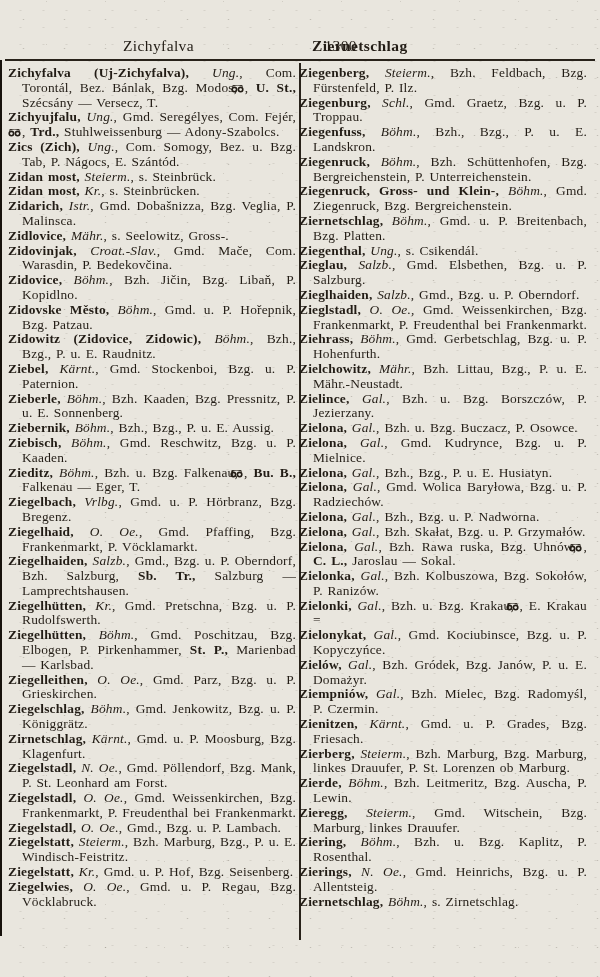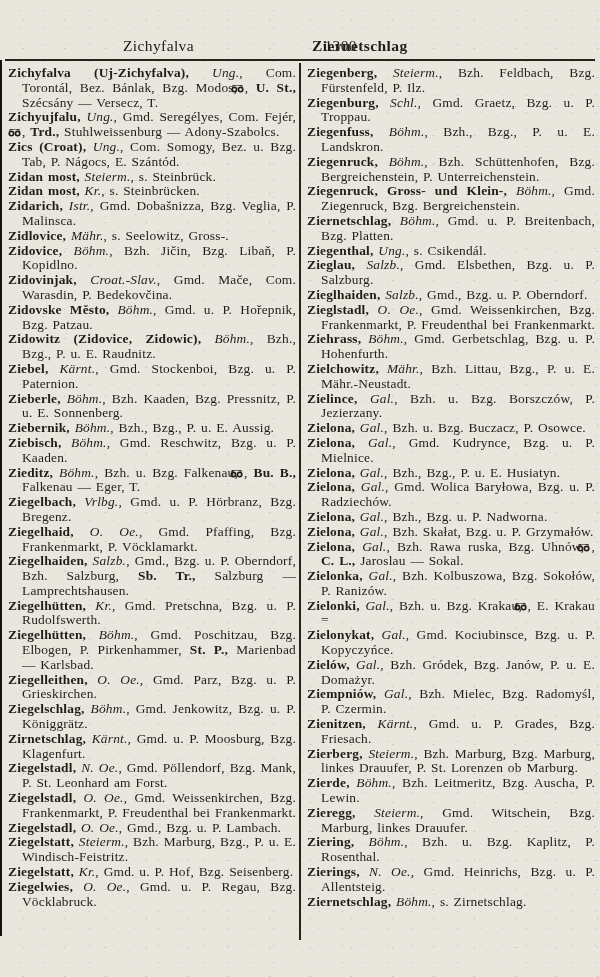--- a/index.html
+++ b/index.html
@@ -25,21 +25,21 @@
   .rh-right  { position:absolute; left:305px; width:287px; text-align:left;font-weight:bold; }
   .header-rule  { position:absolute; top:59px; left:5px; width:590px; height:2px; background:#28221a; }
   .col-divider  { position:absolute; top:63px; left:299px; width:2px; height:877px; background:#28221a; }
   .scan-edge    { position:absolute; top:60px; left:0; width:2px; height:876px; background:#17120c; }
   .column {
     position:absolute; top:66px; width:288px;
     font-size:13.4px; line-height:14.8px;
     text-align:justify; letter-spacing:.2px; word-spacing:1.2px;
   }
   #col-left  { left:8px; }
-  #col-right { left:307px; }
+  #col-right { left:299px; }
   .entry { margin:0; padding-left:14px; text-indent:-14px; }
   .b { font-weight:bold; }
   .i { font-style:italic; }
   .posthorn { display:inline-block; white-space:nowrap; }
   .posthorn svg { display:inline-block; vertical-align:-1px; }
 </style>
 </head>
 <body>
 
 <div class="running-head">
@@ -56,27 +56,27 @@
     <p class="entry"><span class="b">Zichyfalva (Uj-Zichyfalva),</span><span class="i"> Ung.</span><span class="r">, Com. Torontál, Bez. Bánlak, Bzg. Modos, </span><span class="posthorn"><svg width="13" height="8" viewBox="0 0 13 8" aria-hidden="true">
           <path d="M1.2 1.4 C4 -0.6 9 -0.6 11.8 1.4" fill="none" stroke="currentColor" stroke-width="1.1"></path>
           <circle cx="3.4" cy="4.6" r="2.2" fill="none" stroke="currentColor" stroke-width="1.6"></circle>
           <circle cx="9.6" cy="4.6" r="2.2" fill="none" stroke="currentColor" stroke-width="1.6"></circle>
         </svg></span><span class="r">, </span><span class="b">U. St.,</span><span class="r"> Szécsány — Versecz, T.</span></p>
     <p class="entry"><span class="b">Zichyujfalu,</span><span class="i"> Ung.</span><span class="r">, Gmd. Seregélyes, Com. Fejér, </span><span class="posthorn"><svg width="13" height="8" viewBox="0 0 13 8" aria-hidden="true">
           <path d="M1.2 1.4 C4 -0.6 9 -0.6 11.8 1.4" fill="none" stroke="currentColor" stroke-width="1.1"></path>
           <circle cx="3.4" cy="4.6" r="2.2" fill="none" stroke="currentColor" stroke-width="1.6"></circle>
           <circle cx="9.6" cy="4.6" r="2.2" fill="none" stroke="currentColor" stroke-width="1.6"></circle>
         </svg></span><span class="r">, </span><span class="b">Trd.,</span><span class="r"> Stuhlweissenburg — Adony-Szabolcs.</span></p>
-    <p class="entry"><span class="b">Zics (Croat),</span><span class="i"> Ung.</span><span class="r">, Com. Somogy, Bez. u. Bzg. Tab, P. Nágocs, E. Szántód.</span></p>
+    <p class="entry"><span class="b">Zics (Zich),</span><span class="i"> Ung.</span><span class="r">, Com. Somogy, Bez. u. Bzg. Tab, P. Nágocs, E. Szántód.</span></p>
     <p class="entry"><span class="b">Zidan most,</span><span class="i"> Steierm.</span><span class="r">, s. Steinbrück.</span></p>
     <p class="entry"><span class="b">Zidan most,</span><span class="i"> Kr.</span><span class="r">, s. Steinbrücken.</span></p>
     <p class="entry"><span class="b">Zidarich,</span><span class="i"> Istr.</span><span class="r">, Gmd. Dobašnizza, Bzg. Veglia, P. Malinsca.</span></p>
     <p class="entry"><span class="b">Zidlovice,</span><span class="i"> Mähr.</span><span class="r">, s. Seelowitz, Gross-.</span></p>
+    <p class="entry"><span class="b">Zidovinjak,</span><span class="i"> Croat.-Slav.</span><span class="r">, Gmd. Mače, Com. Warasdin, P. Bedekovčina.</span></p>
     <p class="entry"><span class="b">Zidovice,</span><span class="i"> Böhm.</span><span class="r">, Bzh. Jičin, Bzg. Libaň, P. Kopidlno.</span></p>
-    <p class="entry"><span class="b">Zidovinjak,</span><span class="i"> Croat.-Slav.</span><span class="r">, Gmd. Mače, Com. Warasdin, P. Bedekovčina.</span></p>
     <p class="entry"><span class="b">Zidovske Město,</span><span class="i"> Böhm.</span><span class="r">, Gmd. u. P. Hořepnik, Bzg. Patzau.</span></p>
     <p class="entry"><span class="b">Zidowitz (Zidovice, Zidowic),</span><span class="i"> Böhm.</span><span class="r">, Bzh., Bzg., P. u. E. Raudnitz.</span></p>
     <p class="entry"><span class="b">Ziebel,</span><span class="i"> Kärnt.</span><span class="r">, Gmd. Stockenboi, Bzg. u. P. Paternion.</span></p>
     <p class="entry"><span class="b">Zieberle,</span><span class="i"> Böhm.</span><span class="r">, Bzh. Kaaden, Bzg. Pressnitz, P. u. E. Sonnenberg.</span></p>
     <p class="entry"><span class="b">Ziebernik,</span><span class="i"> Böhm.</span><span class="r">, Bzh., Bzg., P. u. E. Aussig.</span></p>
     <p class="entry"><span class="b">Ziebisch,</span><span class="i"> Böhm.</span><span class="r">, Gmd. Reschwitz, Bzg. u. P. Kaaden.</span></p>
     <p class="entry"><span class="b">Zieditz,</span><span class="i"> Böhm.</span><span class="r">, Bzh. u. Bzg. Falkenau, </span><span class="posthorn"><svg width="13" height="8" viewBox="0 0 13 8" aria-hidden="true">
           <path d="M1.2 1.4 C4 -0.6 9 -0.6 11.8 1.4" fill="none" stroke="currentColor" stroke-width="1.1"></path>
           <circle cx="3.4" cy="4.6" r="2.2" fill="none" stroke="currentColor" stroke-width="1.6"></circle>
           <circle cx="9.6" cy="4.6" r="2.2" fill="none" stroke="currentColor" stroke-width="1.6"></circle>

